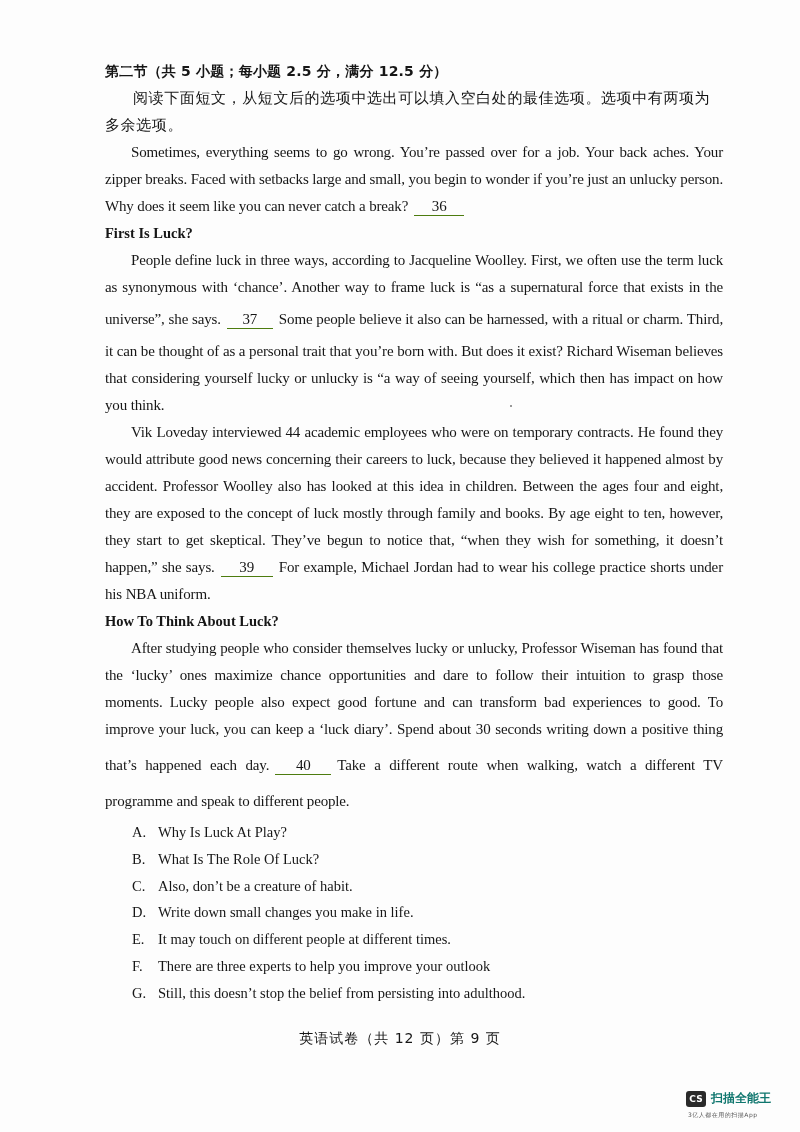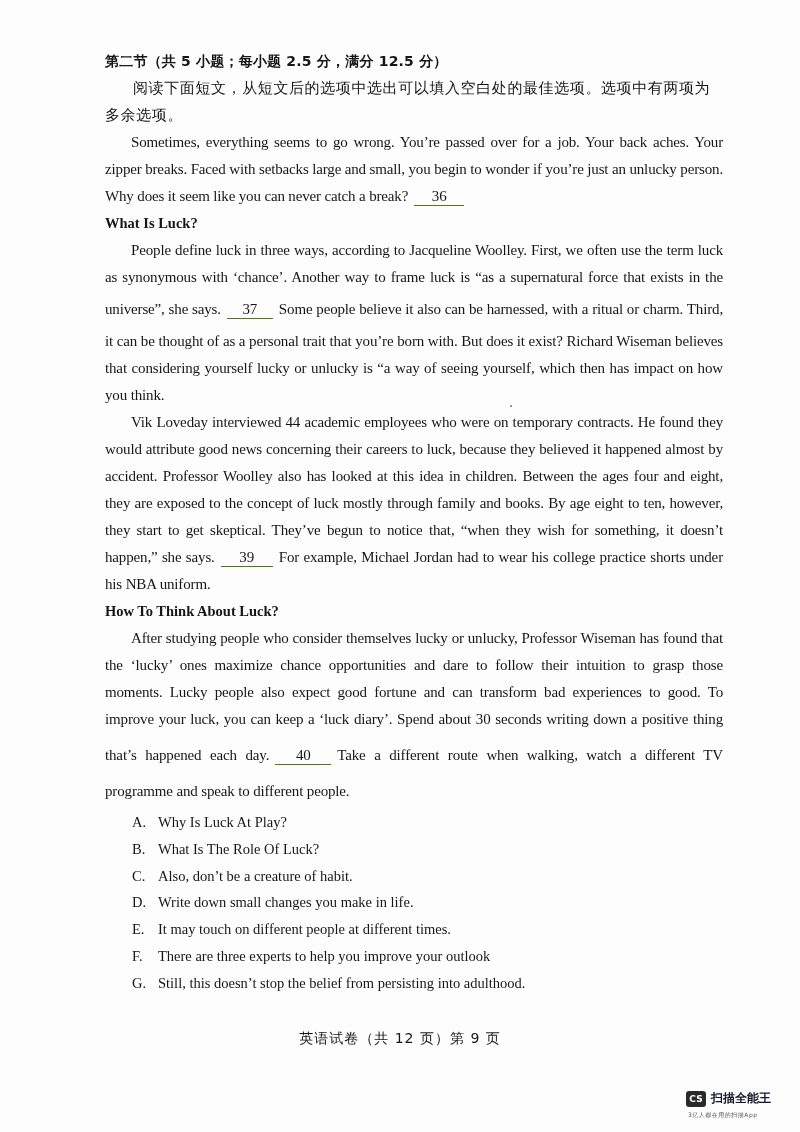--- a/index.html
+++ b/index.html
@@ -1,57 +1,57 @@
 <!DOCTYPE html>
 <html><head>
 <meta charset="utf-8">
 <style>
   html, body { margin: 0; padding: 0; }
   body {
     width: 800px; height: 1132px; background: #fdfdfd; position: relative;
     overflow: hidden; color: #161616;
     font-family: "Liberation Serif", "DejaVu Serif", serif;
   }
-  .page { position: absolute; left: 105px; top: 48px; width: 618px; }
+  .page { position: absolute; left: 105px; top: 58px; width: 618px; }
   .line { font-size: 15px; line-height: 27px; text-align: justify; }
   .section-title { font-family: "DejaVu Sans", sans-serif; font-weight: bold; font-size: 14px; line-height: 27px; letter-spacing: 0.2px; }
   .cn { font-family: "DejaVu Sans", sans-serif; font-size: 15px; line-height: 27px; text-indent: 28px; letter-spacing: 0.6px; }
   .para { font-size: 15px; line-height: 27px; text-indent: 26px; text-align: justify; letter-spacing: -0.15px; }
   .sub { font-weight: bold; font-size: 14.5px; line-height: 27px; }
   .blank { display: inline-block; border-bottom: 1px solid #4d7c0f; text-align: center; line-height: 18px; text-indent: 0; }
   .b36 { width: 50px; margin-left: 6px; }
   .b37 { width: 46px; margin: 9px 6px; }
   .b38 { width: 44px; }
   .b39 { width: 52px; margin: 0 6px; }
   .b40 { width: 56px; margin: 13px 6px; }
   .options { margin-top: 4px; }
   .opt { font-size: 14.5px; line-height: 26.8px; padding-left: 27px; display: flex; }
   .opt .letter { width: 26px; }
   .footer { position: absolute; top: 1030px; left: 0; width: 800px; text-align: center;
     font-family: "DejaVu Sans", sans-serif; font-size: 14px; letter-spacing: 1px; }
   .watermark { position: absolute; left: 686px; top: 1090px; width: 110px; }
   .wm-top { display: flex; align-items: flex-end; gap: 5px; }
   .cs-logo { width: 20px; height: 16px; background: #2a2a2a; color: #fff; border-radius: 3px;
     font-family: "DejaVu Sans", sans-serif; font-size: 9px; font-weight: bold; text-align: center; line-height: 16px; }
-  .wm-name { font-family: "DejaVu Sans", sans-serif; font-size: 12px; font-weight: bold; color: #0f172a; }
+  .wm-name { font-family: "DejaVu Sans", sans-serif; font-size: 12px; font-weight: bold; color: #0f766e; }
   .wm-sub { font-family: "DejaVu Sans", sans-serif; font-size: 6px; color: #555; margin-top: 4px; margin-left: 2px; letter-spacing: 0.5px; }
   .dot { position: absolute; left: 510px; top: 405px; width: 2px; height: 2px; background: #999; }
 </style>
 </head>
 <body>
 
 <div class="page">
   <div class="section-title">第二节（共 5 小题；每小题 2.5 分，满分 12.5 分）</div>
   <div class="cn">阅读下面短文，从短文后的选项中选出可以填入空白处的最佳选项。选项中有两项为多余选项。</div>
 
   <div class="para">
     <span>Sometimes, everything seems to go wrong. You’re passed over for a job. Your back aches. Your zipper breaks. Faced with setbacks large and small, you begin to wonder if you’re just an unlucky person. Why does it seem like you can never catch a break?</span><span class="blank b36">36</span>
   </div>
 
-  <div class="sub">What Is Luck?</div>
+  <div class="sub">First Is Luck?</div>
 
   <div class="para">
     <span>People define luck in three ways, according to Jacqueline Woolley. First, we often use the term luck as synonymous with ‘chance’. Another way to frame luck is “as a supernatural force that exists in the universe”, she says.</span><span class="blank b37">37</span><span>Some people believe it also can be harnessed, with a ritual or charm. Third, it can be thought of as a personal trait that you’re born with. But does it exist? Richard Wiseman believes that considering yourself lucky or unlucky is “a way of seeing yourself, which then has impact on how you think.</span>
   </div>
 
 
   <div class="para">
     <span>Vik Loveday interviewed 44 academic employees who were on temporary contracts. He found they would attribute good news concerning their careers to luck, because they believed it happened almost by accident. Professor Woolley also has looked at this idea in children. Between the ages four and eight, they are exposed to the concept of luck mostly through family and books. By age eight to ten, however, they start to get skeptical. They’ve begun to notice that, “when they wish for something, it doesn’t happen,” she says.</span><span class="blank b39">39</span><span>For example, Michael Jordan had to wear his college practice shorts under his NBA uniform.</span>
   </div>
 

